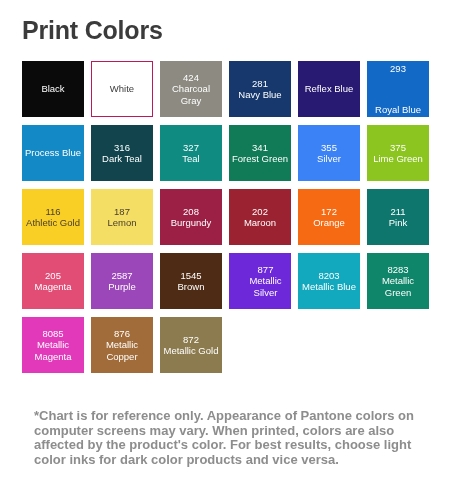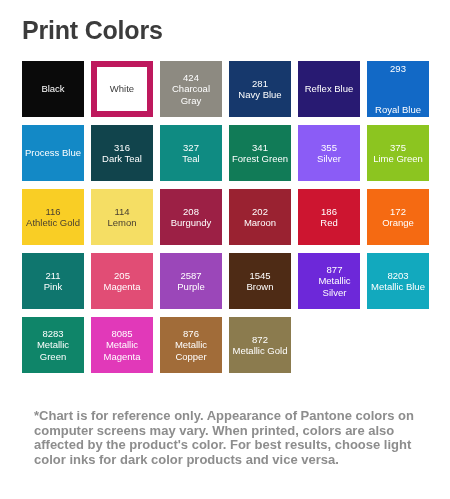--- a/index.html
+++ b/index.html
@@ -55,21 +55,21 @@
     padding: 2px 1px;
     overflow: hidden;
   }
   .swatch .code {
     display: block;
   }
   .swatch .cname {
     display: block;
   }
   .swatch.has-border {
-    border: 6px solid #be185d;
+    border: 1px solid #be185d;
   }
   .footnote {
     position: absolute;
     left: 34px;
     top: 409px;
     width: 384px;
     font-size: 13px;
     line-height: 14.6px;
     color: #8d8d8d;
     font-weight: bold;
@@ -112,47 +112,43 @@
         <span class="cname">Dark Teal</span>
       </div>
       <div class="swatch" style="background: rgb(15, 139, 130); color: rgb(255, 255, 255);">
         <span class="code">327</span>
         <span class="cname">Teal</span>
       </div>
       <div class="swatch" style="background: rgb(17, 123, 87); color: rgb(255, 255, 255);">
         <span class="code">341</span>
         <span class="cname">Forest Green</span>
       </div>
-      <div class="swatch" style="background: #8b5cf6; color: rgb(255, 255, 255); text-align: right;">
+      <div class="swatch" style="background: #3b82f6; color: rgb(255, 255, 255); text-align: right;">
         <span class="code">355</span>
         <span class="cname">Silver</span>
       </div>
       <div class="swatch" style="background: rgb(140, 197, 32); color: rgb(255, 255, 255);">
         <span class="code">375</span>
         <span class="cname">Lime Green</span>
       </div>
       <div class="swatch" style="background: rgb(249, 206, 37); color: rgb(74, 64, 48);">
         <span class="code">116</span>
         <span class="cname">Athletic Gold</span>
       </div>
       <div class="swatch" style="background: rgb(245, 222, 100); color: rgb(74, 64, 48);">
-        <span class="code">114</span>
+        <span class="code">187</span>
         <span class="cname">Lemon</span>
       </div>
       <div class="swatch" style="background: rgb(156, 32, 69); color: rgb(255, 255, 255);">
         <span class="code">208</span>
         <span class="cname">Burgundy</span>
       </div>
       <div class="swatch" style="background: rgb(154, 34, 49); color: rgb(255, 255, 255);">
         <span class="code">202</span>
         <span class="cname">Maroon</span>
-      </div>
-      <div class="swatch" style="background: rgb(205, 21, 48); color: rgb(255, 255, 255);">
-        <span class="code">186</span>
-        <span class="cname">Red</span>
       </div>
       <div class="swatch" style="background: rgb(245, 106, 18); color: rgb(255, 255, 255);">
         <span class="code">172</span>
         <span class="cname">Orange</span>
       </div>
       <div class="swatch" style="background: #0f766e; color: rgb(255, 255, 255);">
         <span class="code">211</span>
         <span class="cname">Pink</span>
       </div>
       <div class="swatch" style="background: rgb(225, 77, 117); color: rgb(255, 255, 255);">

